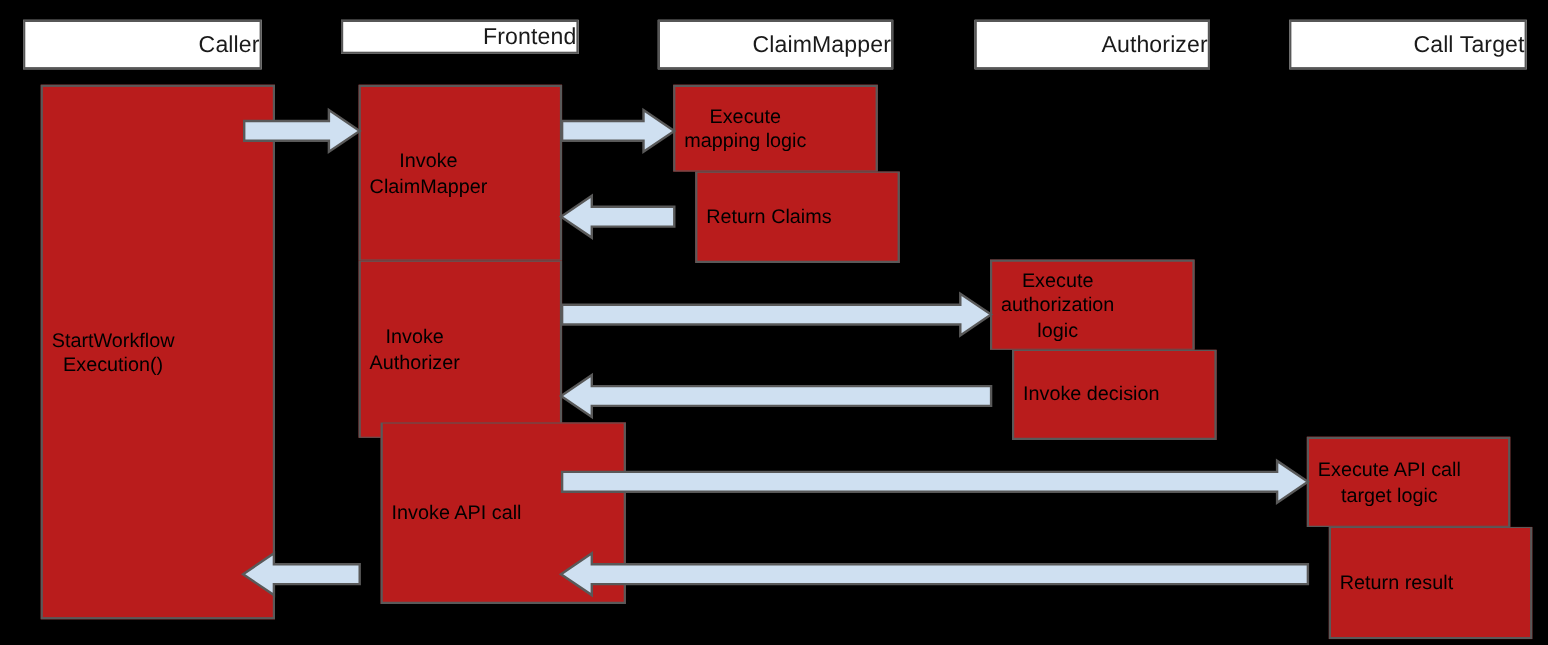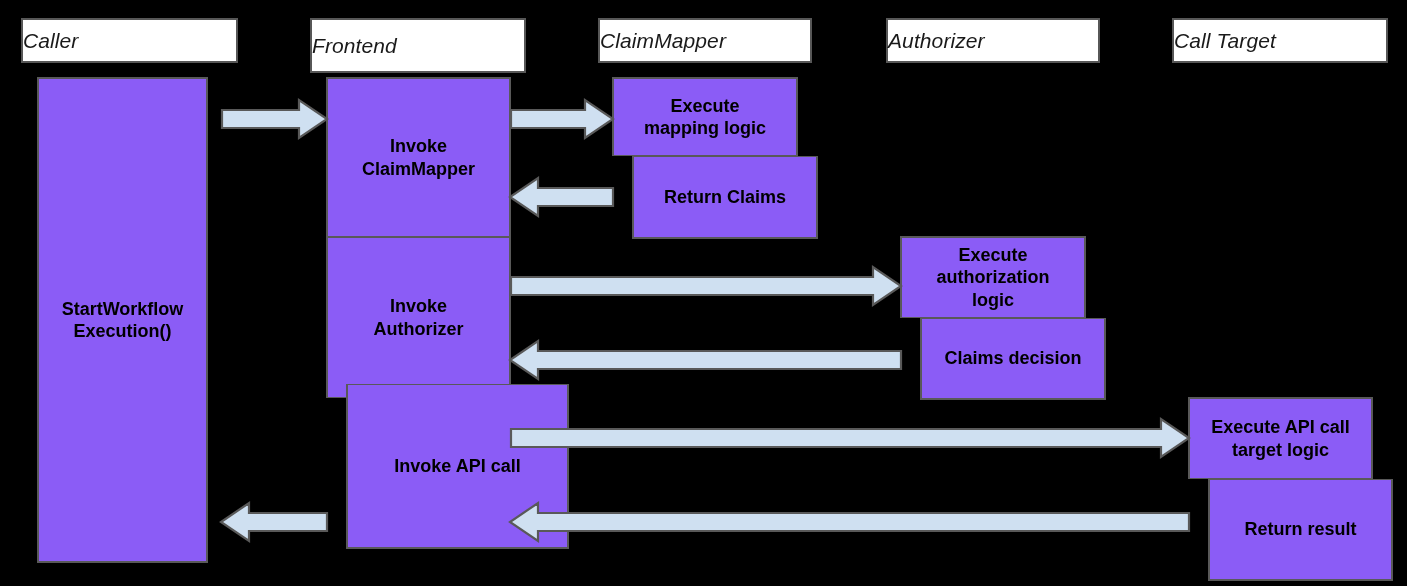--- a/index.html
+++ b/index.html
@@ -16,41 +16,40 @@
     overflow:hidden;
   }
   
   .lifeline-head{
     position:absolute;
     box-sizing:border-box;
     background:#ffffff;
     border:2px solid #575757;
     display:flex;
     align-items:center;
-    justify-content:flex-start;
+    justify-content:flex-end;
     color:#1a1a1a;
     font-size:21px;
     font-weight:400;
     letter-spacing:0.1px;
     line-height:1;
-    font-style:italic;
   }
   
   .act{
     position:absolute;
     box-sizing:border-box;
-    background:#8b5cf6;
+    background:#b91c1c;
     border:2px solid #595959;
     display:flex;
     align-items:center;
-    justify-content:center;
+    justify-content:flex-start;
     text-align:center;
     color:#000000;
     font-size:18px;
-    font-weight:bold;
+    font-weight:normal;
     line-height:1.25;
     padding:0 8px;
   }
   .act-label{display:block;white-space:pre-line;}
   
   .act.stack-mid{border-top-width:1px;border-bottom-width:1px;}
   .act.stack-top{border-bottom-width:1px;}
   .act.stack-bot{border-top-width:1px;margin-left:20px;}
 
   
@@ -68,37 +67,37 @@
 </style>
 </head>
 <body>
 
 <div id="canvas">
 
   <div class="lifeline-head" style="left:21px;top:18px;width:217px;height:45px;">
     <span>Caller</span>
   </div>
 
-  <div class="lifeline-head" style="left:310px;top:18px;width:216px;height:55px;">
+  <div class="lifeline-head" style="left:310px;top:18px;width:216px;height:31px;">
     <span>Frontend</span>
   </div>
 
   <div class="lifeline-head" style="left:598px;top:18px;width:214px;height:45px;">
     <span>ClaimMapper</span>
   </div>
 
   <div class="lifeline-head" style="left:886px;top:18px;width:214px;height:45px;">
     <span>Authorizer</span>
   </div>
 
   <div class="lifeline-head" style="left:1172px;top:18px;width:216px;height:45px;">
     <span>Call Target</span>
   </div>
 
-  <div class="act" style="left:37px;top:77px;width:171px;height:486px;">
+  <div class="act" style="left:37px;top:77px;width:213px;height:486px;">
     <span class="act-label">StartWorkflow
 Execution()</span>
   </div>
 
   <div class="act stack-top" style="left:326px;top:77px;width:185px;height:160px;">
     <span class="act-label">Invoke
 ClaimMapper</span>
   </div>
 
   <div class="act stack-mid" style="left:326px;top:237px;width:185px;height:161px;">
@@ -119,21 +118,21 @@
     <span class="act-label">Return Claims</span>
   </div>
 
   <div class="act stack-top" style="left:900px;top:236px;width:186px;height:82px;">
     <span class="act-label">Execute
 authorization
 logic</span>
   </div>
 
   <div class="act stack-bot" style="left:900px;top:318px;width:186px;height:82px;">
-    <span class="act-label">Claims decision</span>
+    <span class="act-label">Invoke decision</span>
   </div>
 
   <div class="act stack-top" style="left:1188px;top:397px;width:185px;height:82px;">
     <span class="act-label">Execute API call
 target logic</span>
   </div>
 
   <div class="act stack-bot" style="left:1188px;top:479px;width:185px;height:102px;">
     <span class="act-label">Return result</span>
   </div>

